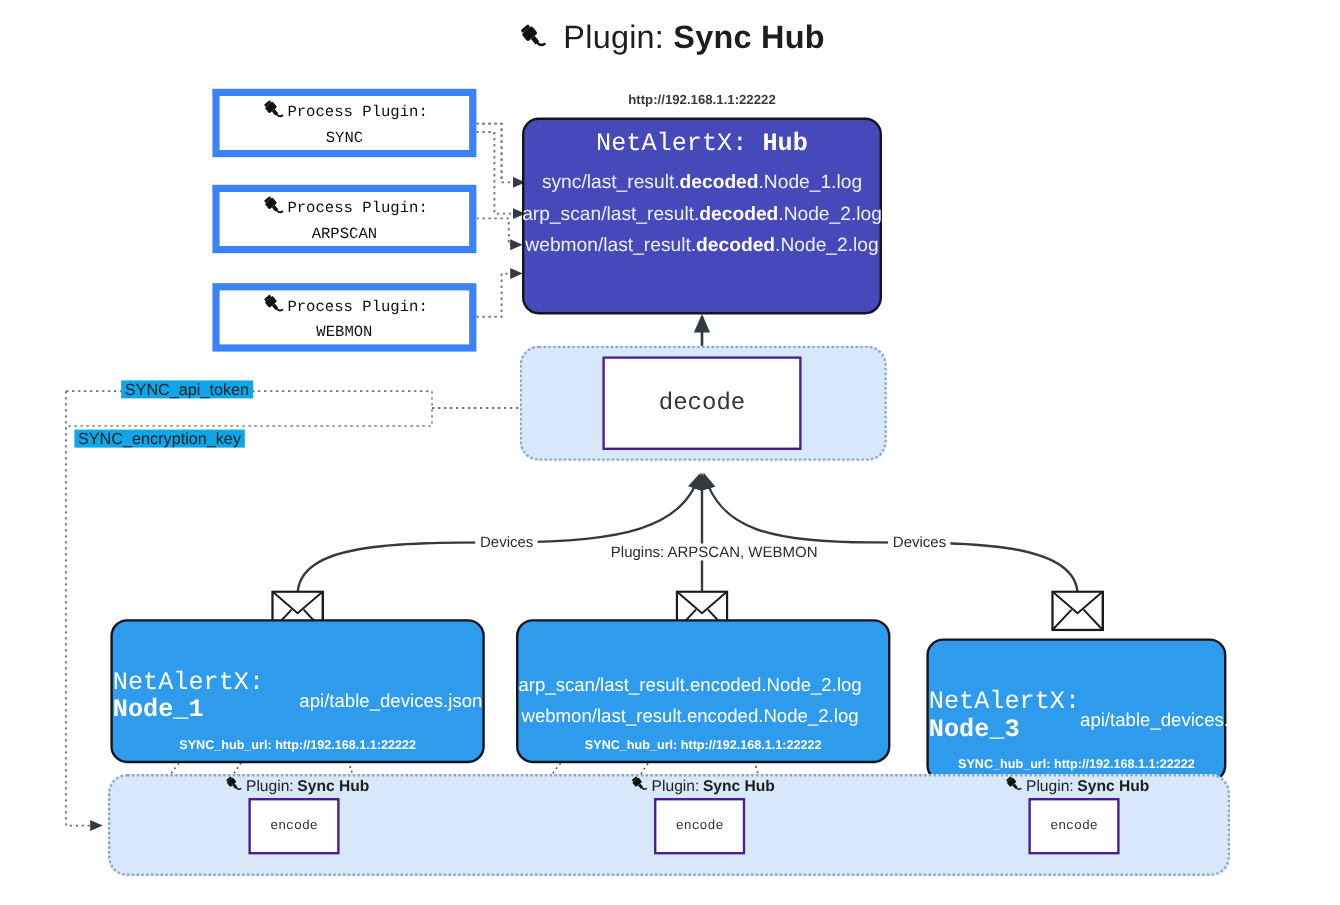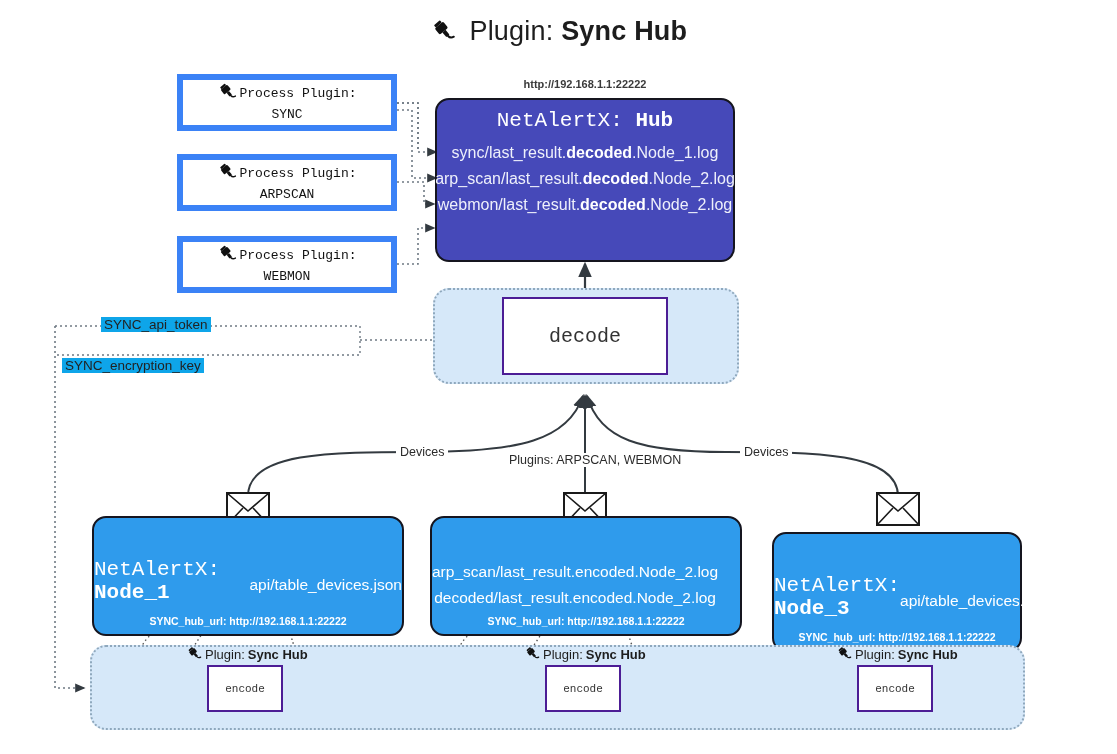--- a/index.html
+++ b/index.html
@@ -271,21 +271,21 @@
     </div>
     <div class="nlines">
       <div>api/table_devices.json</div>
     </div>
     <div class="nfoot">SYNC_hub_url: http://192.168.1.1:22222</div>
   </div>
 
   <div class="node nodebox" style="left:430px;top:516px;width:312px;height:120px;">
     <div class="nlines">
       <div>arp_scan/last_result.encoded.Node_2.log</div>
-      <div>decoded/last_result.encoded.Node_2.log</div>
+      <div>webmon/last_result.encoded.Node_2.log</div>
     </div>
     <div class="nfoot">SYNC_hub_url: http://192.168.1.1:22222</div>
   </div>
 
   <div class="node nodebox" style="left:772px;top:532px;width:250px;height:120px;">
     <div class="nname">
       <span>NetAlertX:</span> <b>Node_3</b>
     </div>
     <div class="nlines">
       <div>api/table_devices.json</div>

